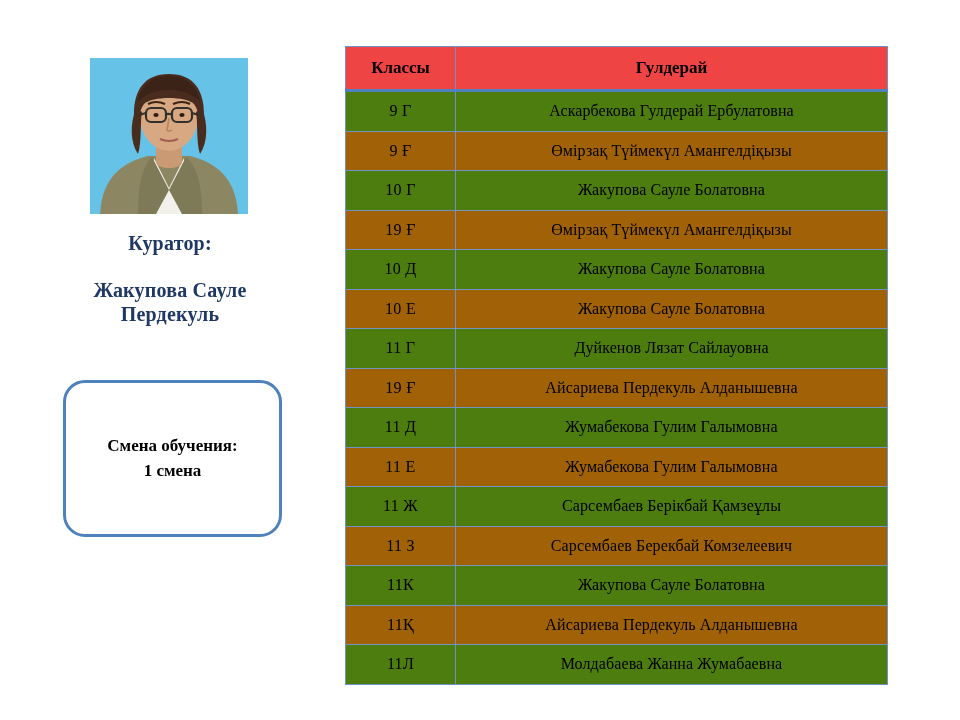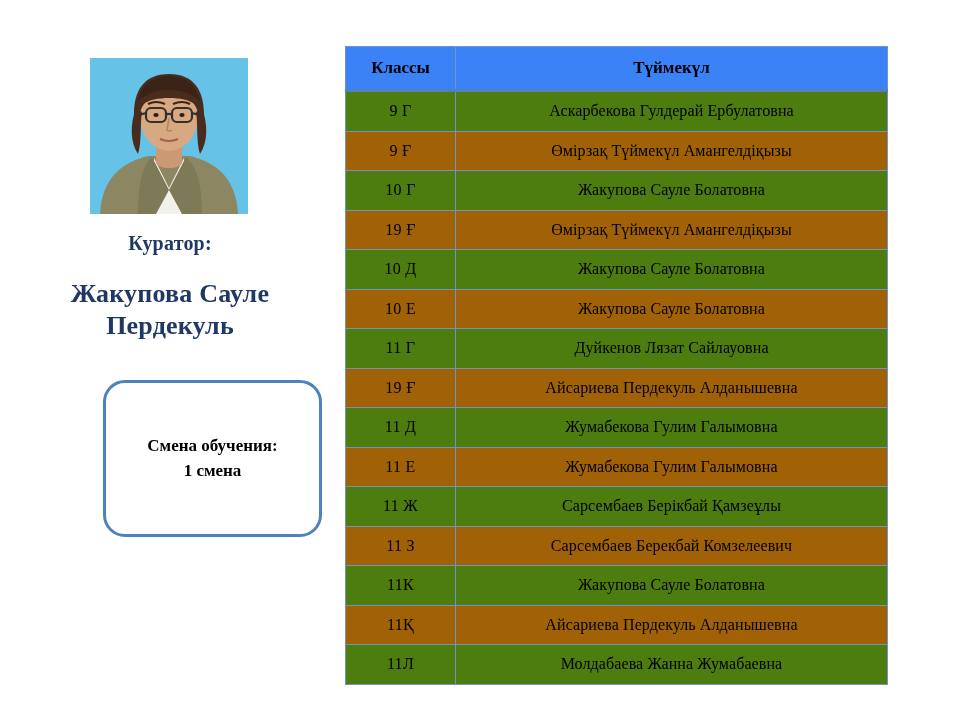--- a/index.html
+++ b/index.html
@@ -58,41 +58,40 @@
     color: #1f3864;
     letter-spacing: 0.2px;
   }
 
   .curator-name {
     position: absolute;
     left: 20px;
     top: 278px;
     width: 300px;
     text-align: center;
-    font-size: 26px;
+    font-size: 20px;
     font-weight: bold;
     color: #1f3864;
     line-height: 1.22;
     letter-spacing: 0.2px;
   }
 
   .shift-box {
     position: absolute;
     left: 63px;
     top: 380px;
     width: 219px;
     height: 157px;
     box-sizing: border-box;
     border: 3px solid #4f81bd;
     border-radius: 22px;
     background: #ffffff;
     display: flex;
     align-items: center;
     justify-content: center;
-    margin-left: 40px;
   }
 
   .shift-text {
     text-align: center;
     font-size: 17px;
     font-weight: bold;
     color: #000000;
     line-height: 1.42;
   }
 
@@ -118,21 +117,21 @@
     border: 1px solid #6f93c4;
     padding: 0;
     height: 38.5px;
     text-align: center;
     vertical-align: middle;
     font-size: 16px;
     color: #000000;
   }
 
   table.curators-table thead th {
-    background: #3b82f6;
+    background: #ef4444;
     font-weight: bold;
     font-size: 17px;
     height: 42px;
     border-bottom: 3px solid #4f81bd;
   }
 
   table.curators-table tbody tr.shaded td {
     background: #4d7c0f;
     text-align: center;
   }
@@ -219,21 +218,21 @@
 
   <div class="table-wrap">
     <table class="curators-table">
       <colgroup>
         <col class="col-class">
         <col class="col-name">
       </colgroup>
       <thead>
         <tr>
           <th>Классы</th>
-          <th>Түймекүл</th>
+          <th>Гулдерай</th>
         </tr>
       </thead>
       <tbody id="table-body">
           <tr class="shaded">
             <td class="class-cell">9 Г</td>
             <td class="name-cell">Аскарбекова Гулдерай Ербулатовна</td>
           </tr>
           <tr class="plain">
             <td class="class-cell">9 Ғ</td>
             <td class="name-cell">Өмірзақ Түймекүл Амангелдіқызы</td>

